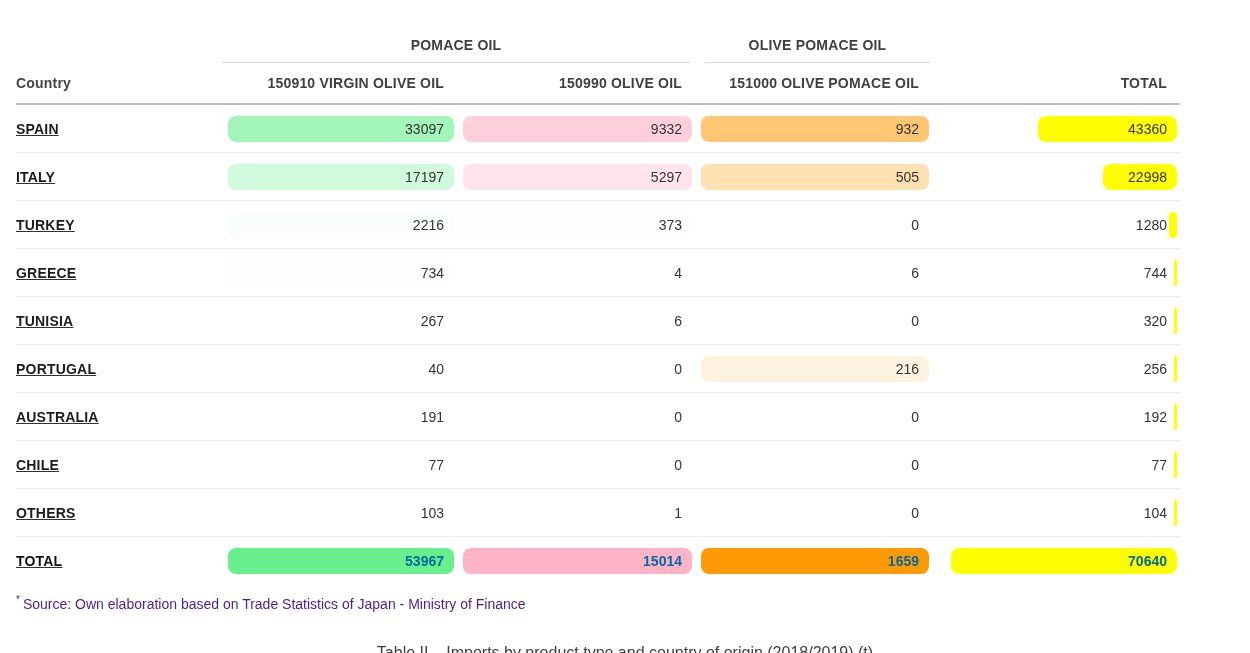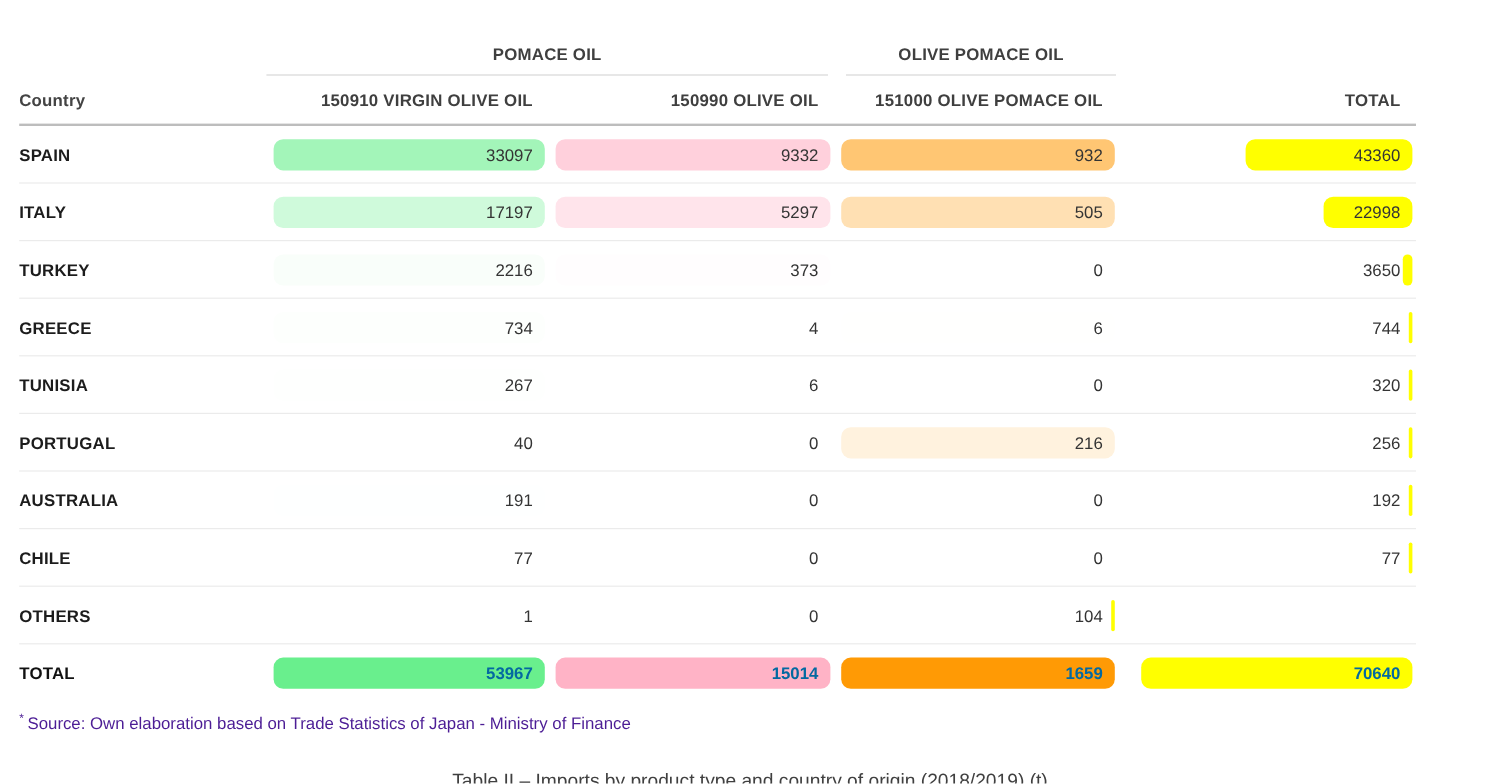--- a/index.html
+++ b/index.html
@@ -35,21 +35,21 @@
     font-weight: bold;
     font-size: 14px;
     color: #3f3f3f;
     text-align: right;
     padding-right: 13px;
     letter-spacing: .2px;
   }
   .hcell.first { text-align: left; padding-right: 0; color: #444; }
 
   
-  .row { height: 48px; border-bottom: 1px solid #ebebeb; }
+  .row { height: 48px; border-bottom: 1px solid #ebebeb; text-decoration: underline; }
   .row:last-child { border-bottom: none; }
   .cell { position: relative; height: 100%; }
   .country {
     display: flex; align-items: center;
     font-weight: bold; font-size: 14px; color: #1c1c1c;
     letter-spacing: .2px;
   }
   .val { font-size: 14px; color: #343434; }
   .bar {
     position: absolute;
@@ -156,21 +156,21 @@
     <div class="cell val">
       <div class="bar" style="background: rgb(255, 253, 254);"></div>
             <span class="num">373</span>
     </div>
     <div class="cell val">
       <div class="bar" style="background: rgb(255, 255, 255);"></div>
             <span class="num">0</span>
     </div>
     <div class="cell val">
       <div class="bar right-anchored" style="background: rgb(255, 255, 0); width: 8px;"></div>
-            <span class="num">3650</span>
+            <span class="num">1280</span>
     </div>
   </div>
 
   <div class="grid-row row">
     <div class="cell country">GREECE</div>
     <div class="cell val">
       <div class="bar" style="background: rgb(253, 255, 253);"></div>
             <span class="num">734</span>
     </div>
     <div class="cell val">
@@ -264,20 +264,24 @@
     <div class="cell val">
       <div class="bar right-anchored" style="background: rgb(255, 255, 0); width: 3px;"></div>
             <span class="num">77</span>
     </div>
   </div>
 
   <div class="grid-row row">
     <div class="cell country">OTHERS</div>
     <div class="cell val">
       <div class="bar" style="background: rgb(255, 255, 255);"></div>
+            <span class="num">103</span>
+    </div>
+    <div class="cell val">
+      <div class="bar" style="background: rgb(255, 255, 255);"></div>
             <span class="num">1</span>
     </div>
     <div class="cell val">
       <div class="bar" style="background: rgb(255, 255, 255);"></div>
             <span class="num">0</span>
     </div>
     <div class="cell val">
       <div class="bar right-anchored" style="background: rgb(255, 255, 0); width: 3px;"></div>
             <span class="num">104</span>
     </div>

